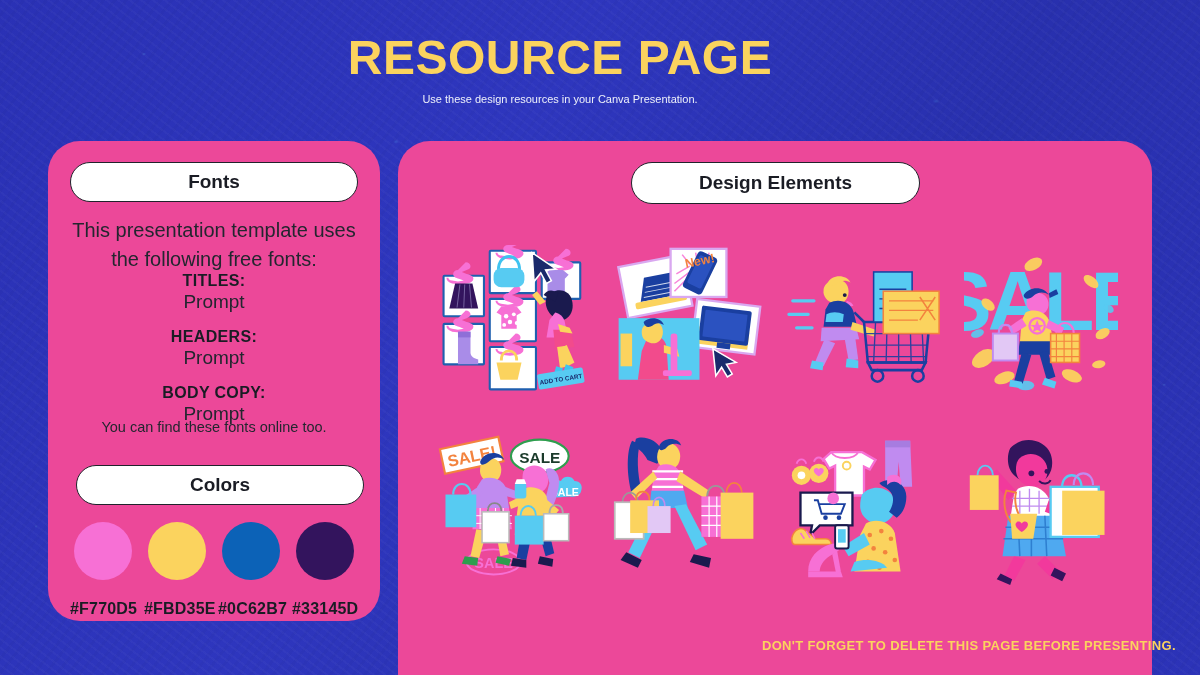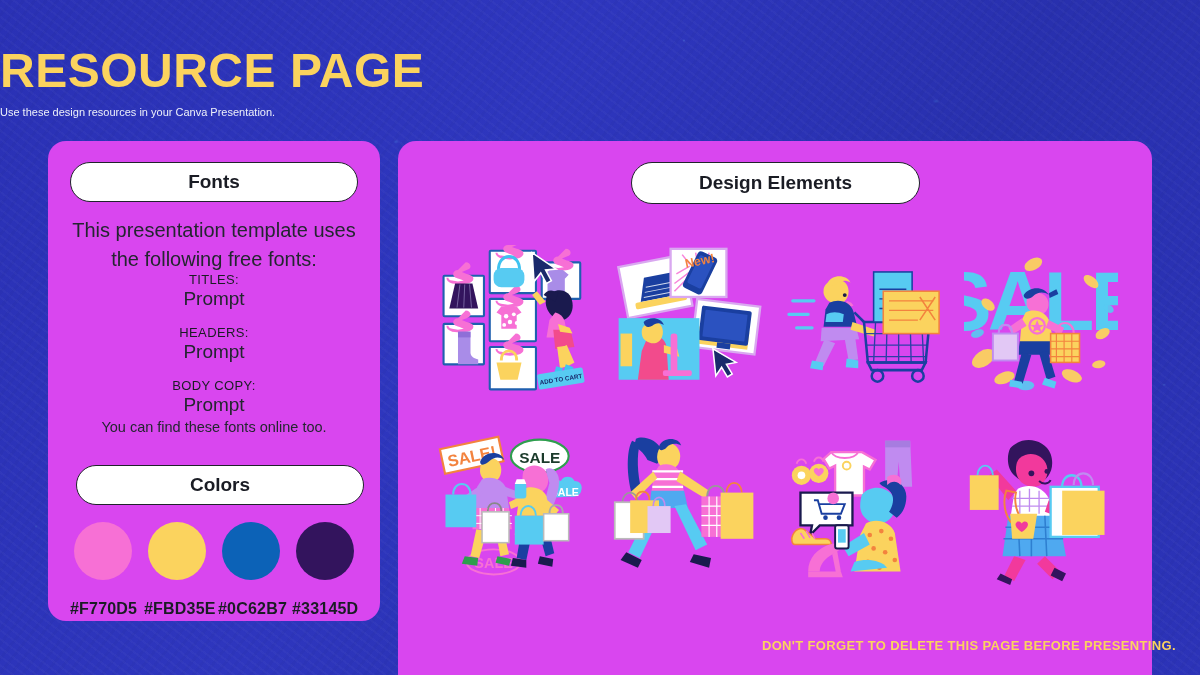--- a/index.html
+++ b/index.html
@@ -29,45 +29,45 @@
       radial-gradient(ellipse 3px 2px at 97% 57%, rgba(80,150,230,.26), transparent 70%),
       linear-gradient(118deg, #2A31B5 0%, #2E36BE 38%, #2830AE 68%, #2C33B8 100%);
   }
   #bg-texture::after{
     content:""; position:absolute; inset:0;
     background-image:
       repeating-linear-gradient(37deg, rgba(255,255,255,.022) 0 2px, transparent 2px 7px),
       repeating-linear-gradient(-52deg, rgba(0,0,0,.025) 0 3px, transparent 3px 9px);
   }
   
-  .header { position:absolute; top:17px; left:0; width:1120px; text-align:left; z-index:5; }
+  .header { position:absolute; top:4px; left:0; width:1120px; text-align:center; z-index:5; }
   .title {
     font-size:48px; font-weight:700; letter-spacing:.5px;
     color:#FBD35E; margin-top:29px; line-height:1.05;
   }
   .subtitle { font-size:11px; color:#EDF0FA; margin-top:10px; font-weight:400; }
   
-  .card { position:absolute; background:#d946ef; border-radius:18px; z-index:4; }
+  .card { position:absolute; background:#ec4899; border-radius:32px; z-index:4; }
   #left-card  { left:48px;  top:141px; width:332px; height:480px; }
   #right-card { left:398px; top:141px; width:754px; height:612px; }
   .pill {
     border:1.6px solid #20232B; border-radius:22px; background:#fff;
     display:flex; align-items:center; justify-content:center;
     font-weight:700; color:#1A1C24;
   }
   #fonts-pill    { position:absolute; left:22px; top:21px;  width:288px; height:40px; font-size:19px; }
   #colors-pill   { position:absolute; left:28px; top:324px; width:288px; height:40px; font-size:19px; }
   #elements-pill { position:absolute; left:233px; top:21px; width:289px; height:42px; font-size:19px; }
   .intro {
     position:absolute; left:18px; top:75px; width:296px;
     text-align:center; font-size:20px; color:#23262F; line-height:1.45;
   }
   .font-rows { position:absolute; left:18px; top:131px; width:296px; text-align:center; }
   .font-row { margin-bottom:15px; }
-  .font-label { font-size:13px; font-weight:400; letter-spacing:.35px; color:#1A1C24; }
+  .font-label { font-size:16px; font-weight:700; letter-spacing:.35px; color:#1A1C24; }
   .font-value { font-size:19px; font-weight:400; color:#23262F; margin-top:1px; }
   .outro {
     position:absolute; left:18px; top:278px; width:296px;
     text-align:center; font-size:14.5px; color:#23262F;
   }
   .swatches { position:absolute; left:22px; top:381px; width:288px; display:flex; justify-content:space-between; }
   .swatch-item { width:66px; text-align:center; }
   .swatch-dot { width:58px; height:58px; border-radius:50%; margin:0 auto; }
   .swatch-hex { font-size:16px; font-weight:700; color:#1A1C24; margin-top:20px; letter-spacing:.2px; }
   

